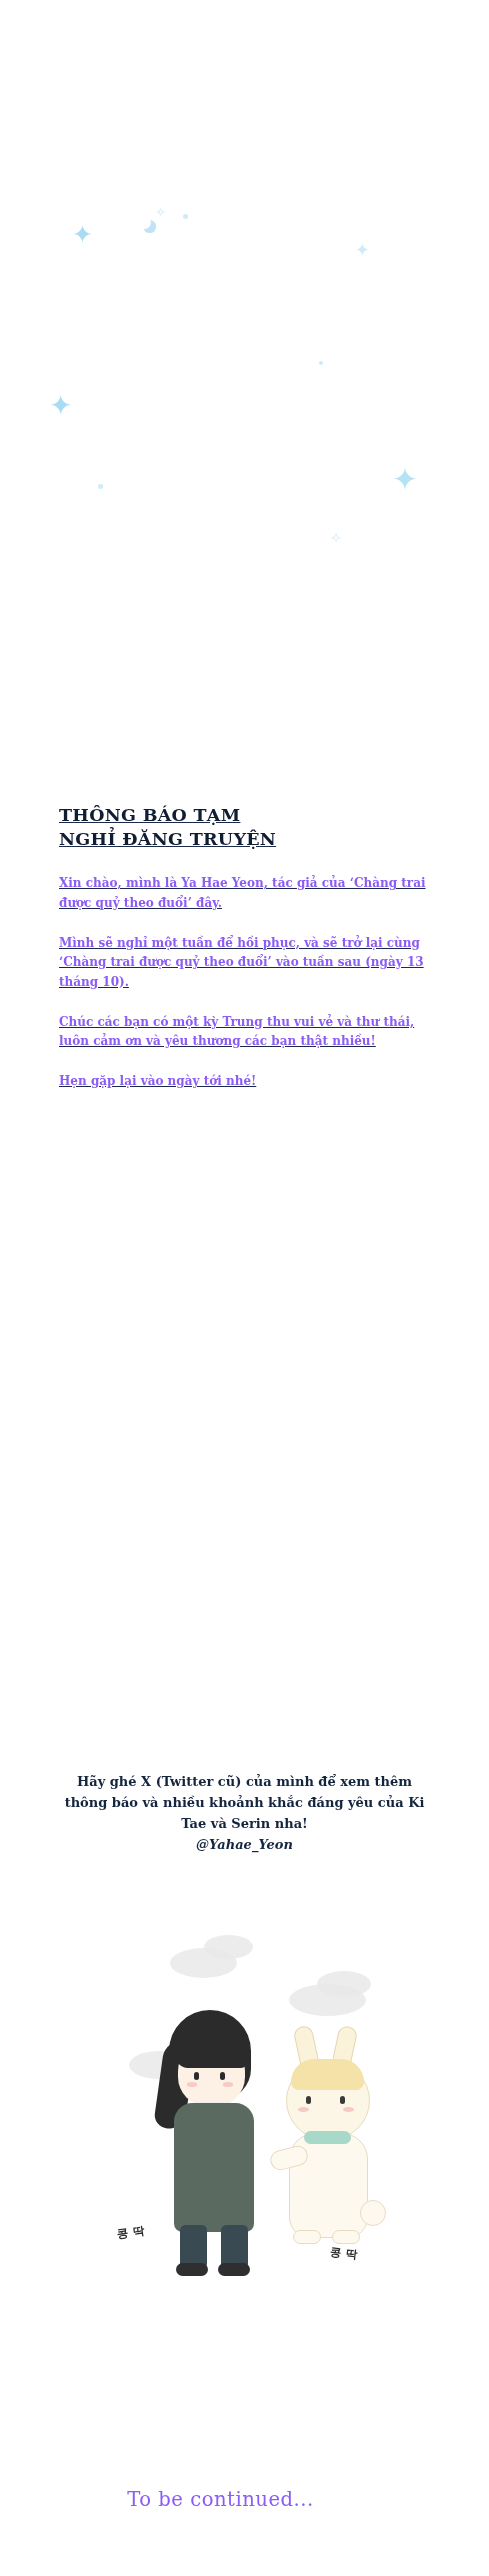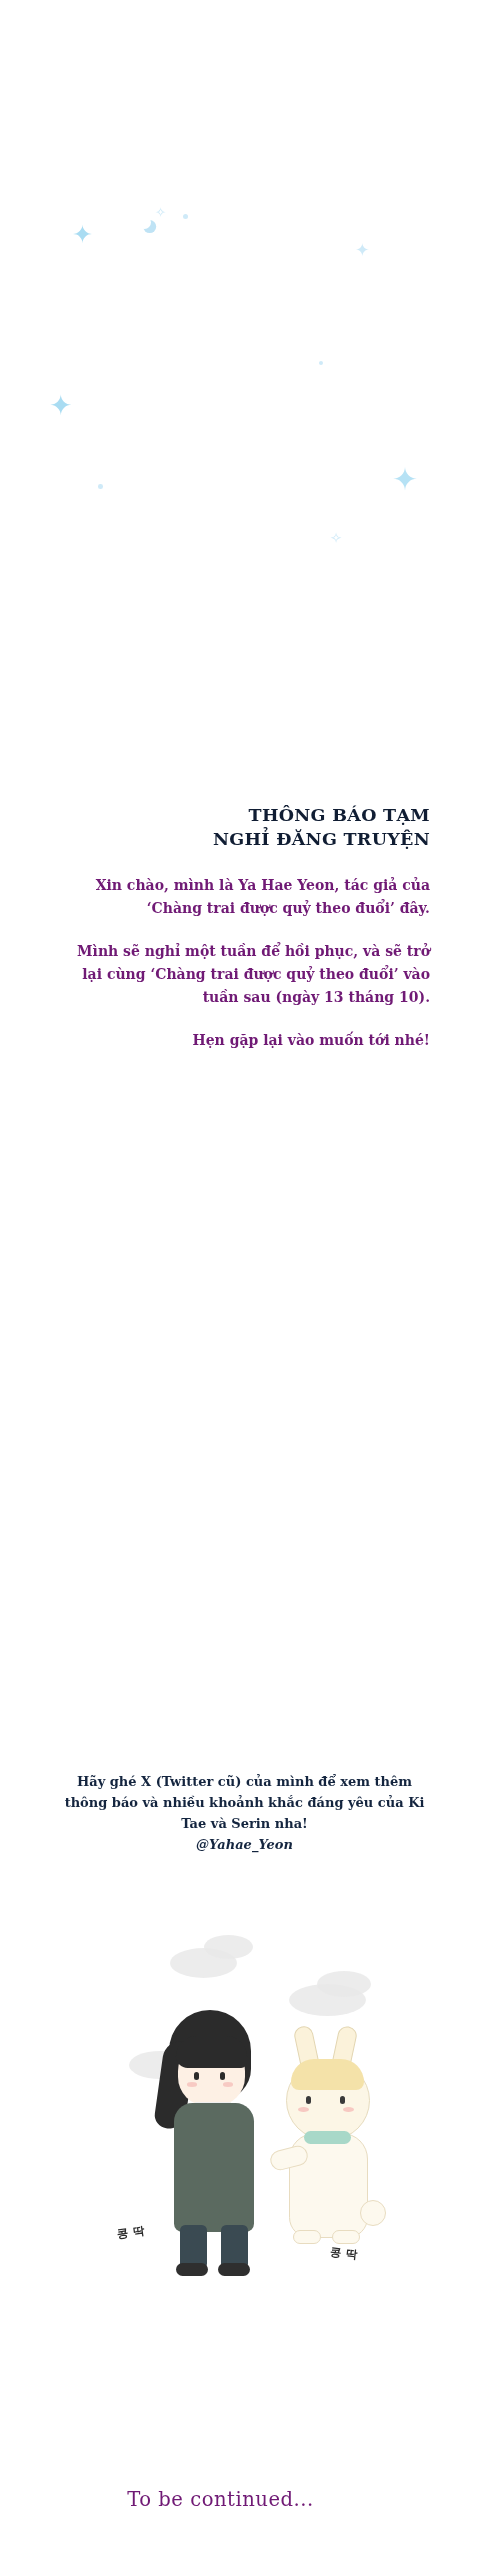--- a/index.html
+++ b/index.html
@@ -98,39 +98,40 @@
   .dot.d2 { left: 319px; top: 361px; width: 4.1px; height: 4.1px; }
   .dot.d3 { left: 98px; top: 484px; width: 4.6px; height: 4.6px; }
 
   
   .notice {
     position: absolute;
     left: 50%;
     top: 804px;
     transform: translateX(-50%);
     width: 371px;
-    text-align: right;
+    text-align: left;
     color: #1b2a4a;
+    text-decoration: underline;
   }
   .notice-title {
     font-family: "DejaVu Serif", serif;
     font-weight: bold;
     font-size: 17.5px;
     line-height: 1.35;
     color: #101d33;
     margin-bottom: 23px;
     letter-spacing: 0.3px;
   }
   .notice p {
     font-family: "DejaVu Serif", serif;
     font-weight: bold;
-    font-size: 14px;
+    font-size: 12px;
     line-height: 1.62;
     margin: 0 0 20.6px 0;
-    color: #701a75;
+    color: #8b5cf6;
   }
   .notice p:last-child { margin-bottom: 0; }
 
   
   .social {
     position: absolute;
     left: 50%;
     top: 1772px;
     transform: translateX(-50%);
     width: 361px;
@@ -292,21 +293,21 @@
 
   
   .tbc {
     position: absolute;
     left: 0;
     top: 2488px;
     width: 441px;
     text-align: center;
     font-family: "DejaVu Serif", serif;
     font-size: 19.6px;
-    color: #701a75;
+    color: #8b5cf6;
     letter-spacing: 0.5px;
   }
 </style>
 </head>
 <body>
 
 <div class="page">
 
   <div class="title-block">
     <div class="spark s1">✦</div>
@@ -322,21 +323,22 @@
 
   </div>
 
   <div class="notice">
     <div class="notice-title">
       <div>THÔNG BÁO TẠM</div>
       <div>NGHỈ ĐĂNG TRUYỆN</div>
     </div>
     <p>Xin chào, mình là Ya Hae Yeon, tác giả của ‘Chàng trai được quỷ theo đuổi’ đây.</p>
     <p>Mình sẽ nghỉ một tuần để hồi phục, và sẽ trở lại cùng ‘Chàng trai được quỷ theo đuổi’ vào tuần sau (ngày 13 tháng 10).</p>
-    <p>Hẹn gặp lại vào muốn tới nhé!</p>
+    <p>Chúc các bạn có một kỳ Trung thu vui vẻ và thư thái, luôn cảm ơn và yêu thương các bạn thật nhiều!</p>
+    <p>Hẹn gặp lại vào ngày tới nhé!</p>
   </div>
 
   <div class="social">
     <p>Hãy ghé X (Twitter cũ) của mình để xem thêm thông báo và nhiều khoảnh khắc đáng yêu của Ki Tae và Serin nha!</p>
     <div class="handle">@Yahae_Yeon</div>
   </div>
 
   <div class="chars">
     <div class="cloud c1"></div>
     <div class="cloud c2"></div>

